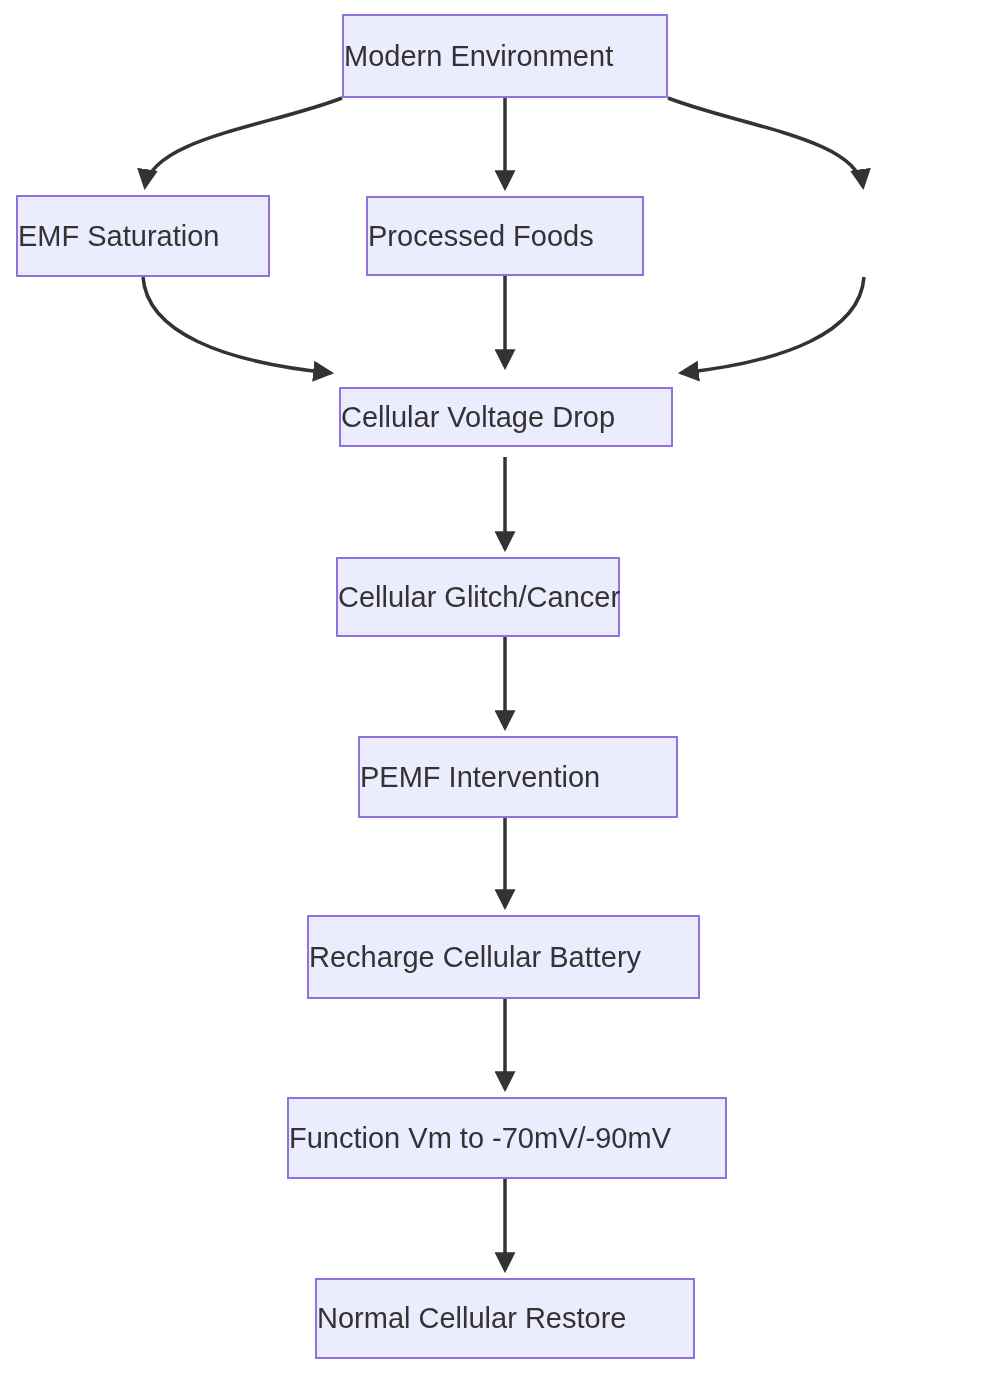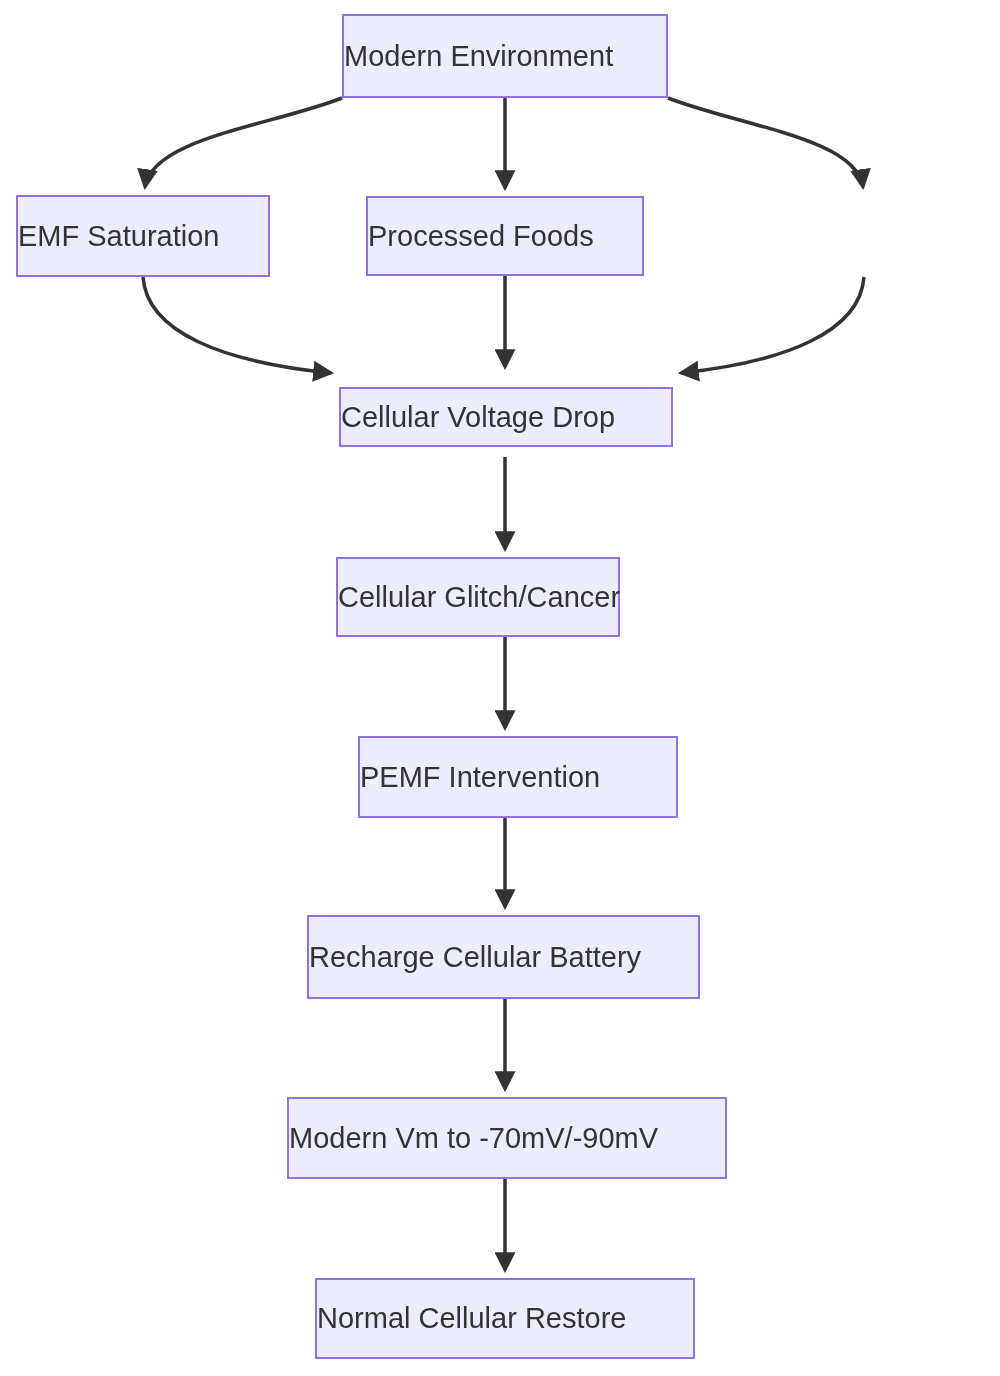--- a/index.html
+++ b/index.html
@@ -93,20 +93,20 @@
 
   <div class="node" style="left:358px; top:736px; width:320px; height:82px;">
     <span>PEMF Intervention</span>
   </div>
 
   <div class="node" style="left:307px; top:915px; width:393px; height:84px;">
     <span>Recharge Cellular Battery</span>
   </div>
 
   <div class="node" style="left:287px; top:1097px; width:440px; height:82px;">
-    <span>Modern Vm to -70mV/-90mV</span>
+    <span>Function Vm to -70mV/-90mV</span>
   </div>
 
   <div class="node" style="left:315px; top:1278px; width:380px; height:81px;">
     <span>Normal Cellular Restore</span>
   </div>
 
 </div>
 
 </body></html>

